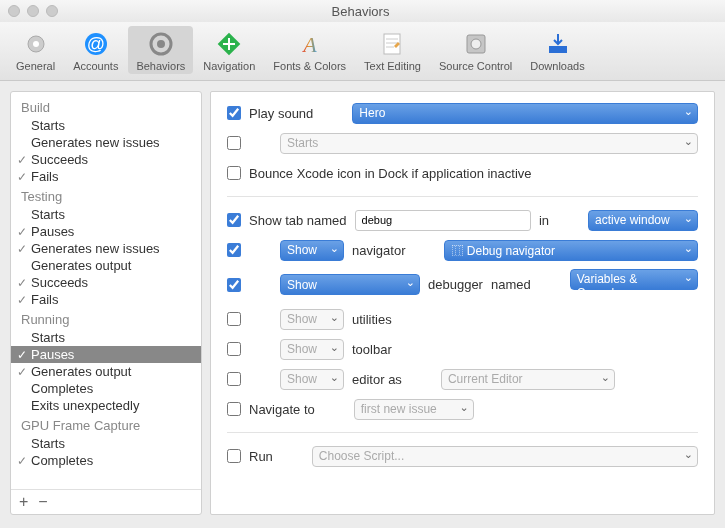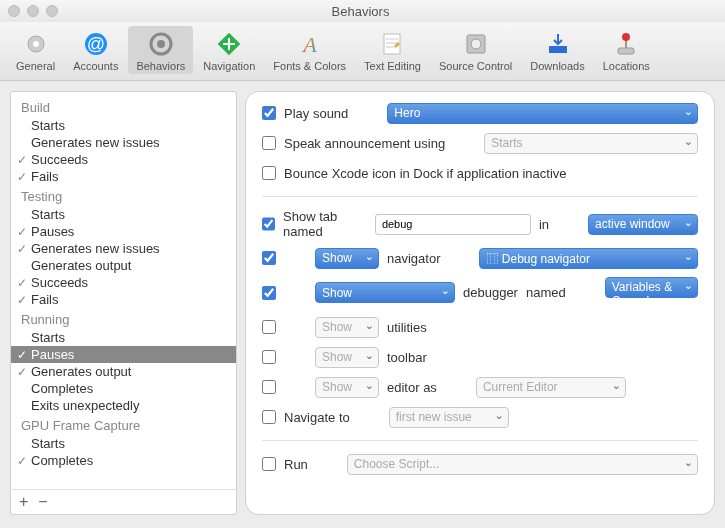--- a/index.html
+++ b/index.html
@@ -6,29 +6,29 @@
 body { font-family: -apple-system, "Helvetica Neue", Helvetica, Arial, sans-serif; font-size: 13px; color: #333; background: #ececec; width: 725px; height: 528px; overflow: hidden; }
 .titlebar { height: 22px; display: flex; align-items: center; padding: 0 8px; background: linear-gradient(#f6f6f6, #e8e8e8); }
 .traffic { display: flex; gap: 7px; }
 .traffic span { width: 12px; height: 12px; border-radius: 50%; background: #ccc; border: 1px solid #bbb; }
 .title { flex: 1; text-align: center; font-size: 13px; color: #555; }
 .toolbar { display: flex; align-items: flex-end; padding: 4px 8px 6px; background: linear-gradient(#f6f6f6, #e2e2e2); border-bottom: 1px solid #c9c9c9; gap: 2px; }
 .toolbar .item { display: flex; flex-direction: column; align-items: center; padding: 2px 8px; border-radius: 4px; font-size: 11px; color: #555; }
 .toolbar .item.selected { background: #d5d5d5; }
 .toolbar .ticon { width: 32px; height: 32px; display: flex; align-items: center; justify-content: center; }
 .content { display: flex; height: 444px; padding: 10px; gap: 8px; background: #ececec; }
-.sidebar { width: 227px; background: #fff; border: 1px solid #d0d0d0; border-radius: 3px; display: flex; flex-direction: column; }
+.sidebar { width: 192px; background: #fff; border: 1px solid #d0d0d0; border-radius: 3px; display: flex; flex-direction: column; }
 .sidebar-scroll { flex: 1; overflow: hidden; padding: 4px 0; }
 .group-header { font-size: 13px; color: #888; padding: 2px 10px; margin-top: 2px; }
 .sidebar-item { display: flex; align-items: center; padding: 1px 6px 1px 6px; font-size: 13px; cursor: default; }
 .sidebar-item .check { width: 14px; color: #888; font-size: 12px; }
 .sidebar-item.selected { background: #888; color: #fff; }
 .sidebar-item.selected .check { color: #fff; }
 .sidebar-footer { border-top: 1px solid #e0e0e0; padding: 3px 8px; display: flex; gap: 10px; color: #666; font-size: 16px; }
-.main { flex: 1; background: #fff; border: 1px solid #d0d0d0; border-radius: 14px; padding: 10px 16px; overflow: hidden; display: flex; flex-direction: column; gap: 8px; }
+.main { flex: 1; background: #fff; border: 1px solid #d0d0d0; border-radius: 2px; padding: 10px 16px; overflow: hidden; display: flex; flex-direction: column; gap: 8px; }
 .row { display: flex; align-items: center; gap: 8px; font-size: 13px; min-height: 22px; }
 input[type=checkbox] { width: 14px; height: 14px; accent-color: #3b7dd8; }
 .sel { appearance: none; border: 1px solid #c8c8c8; border-radius: 4px; background: linear-gradient(#fdfdfd,#f0f0f0); padding: 2px 18px 2px 6px; font-size: 12px; color: #333; position: relative; height: 21px; }
 .sel.dark { background: linear-gradient(#6aa1e6,#3a7cd6); color: #fff; border-color: #3a7cd6; }
 .sel.disabled { color: #aaa; background: #f7f7f7; }
 .selwrap { position: relative; display: inline-block; padding-left: 31px; }
 .selwrap::after { content: "⌄"; position: absolute; right: 5px; top: 2px; font-size: 11px; color: #666; pointer-events: none; }
 .selwrap.dark::after { color: #fff; }
 .txt { border: 1px solid #c8c8c8; border-radius: 3px; padding: 2px 6px; font-size: 11px; height: 21px; background: #fff; }
 .hr { border: none; border-top: 1px solid #e3e3e3; margin: 4px 0; }
@@ -120,30 +120,20 @@
     </div>
   <div class="item">
       <div class="ticon">
         <svg width="28" height="28" viewBox="0 0 28 28">
           <rect x="5" y="16" width="18" height="7" fill="#2b6fd6"></rect>
           <path d="M14 4 L14 14 M10 10 L14 14 L18 10" stroke="#2b6fd6" stroke-width="2" fill="none"></path>
         </svg>
       </div>
       <span>Downloads</span>
     </div>
-  <div class="item">
-      <div class="ticon">
-        <svg width="28" height="28" viewBox="0 0 28 28">
-          <rect x="6" y="18" width="16" height="6" rx="2" fill="#c6c6c6" stroke="#999"></rect>
-          <rect x="13" y="8" width="2" height="10" fill="#999"></rect>
-          <circle cx="14" cy="7" r="4" fill="#d33"></circle>
-        </svg>
-      </div>
-      <span>Locations</span>
-    </div>
 </div>
 
 <div class="content">
   <div class="sidebar">
     <div class="sidebar-scroll">
       <div class="group-header">Build</div>
       <div class="sidebar-item">
           <span class="check"></span>
           <span>Starts</span>
         </div>
@@ -222,21 +212,20 @@
   </div>
 
   <div class="main">
     <div class="row">
       <input type="checkbox" checked="" style="">
       <span>Play sound</span>
       <span class="selwrap dark" style="flex:1"><button class="sel dark" style="width:100%;text-align:left">Hero</button></span>
     </div>
     <div class="row">
       <input type="checkbox" style="">
-      <span>Speak announcement using</span>
       <span class="selwrap" style="flex:1"><button class="sel disabled" style="width:100%;text-align:left">Starts</button></span>
     </div>
     <div class="row">
       <input type="checkbox" style="">
       <span>Bounce Xcode icon in Dock if application inactive</span>
     </div>
     <hr class="hr">
     <div class="row">
       <input type="checkbox" checked="" style="">
       <span>Show tab named</span>
@@ -264,21 +253,21 @@
     </div>
     <div class="row">
       <input type="checkbox" style="">
       <span class="selwrap"><button class="sel disabled" style="width:64px;text-align:left">Show</button></span>
       <span>toolbar</span>
     </div>
     <div class="row">
       <input type="checkbox" style="">
       <span class="selwrap"><button class="sel disabled" style="width:64px;text-align:left">Show</button></span>
       <span>editor as</span>
-      <span class="selwrap"><button class="sel disabled" style="width:150px;text-align:left">Current Editor</button></span>
+      <span class="selwrap"><button class="sel disabled" style="width:174px;text-align:left">Current Editor</button></span>
     </div>
     <div class="row">
       <input type="checkbox" style="">
       <span>Navigate to</span>
       <span class="selwrap"><button class="sel disabled" style="width:120px;text-align:left">first new issue</button></span>
     </div>
     <hr class="hr">
     <div class="row">
       <input type="checkbox" style="">
       <span>Run</span>

